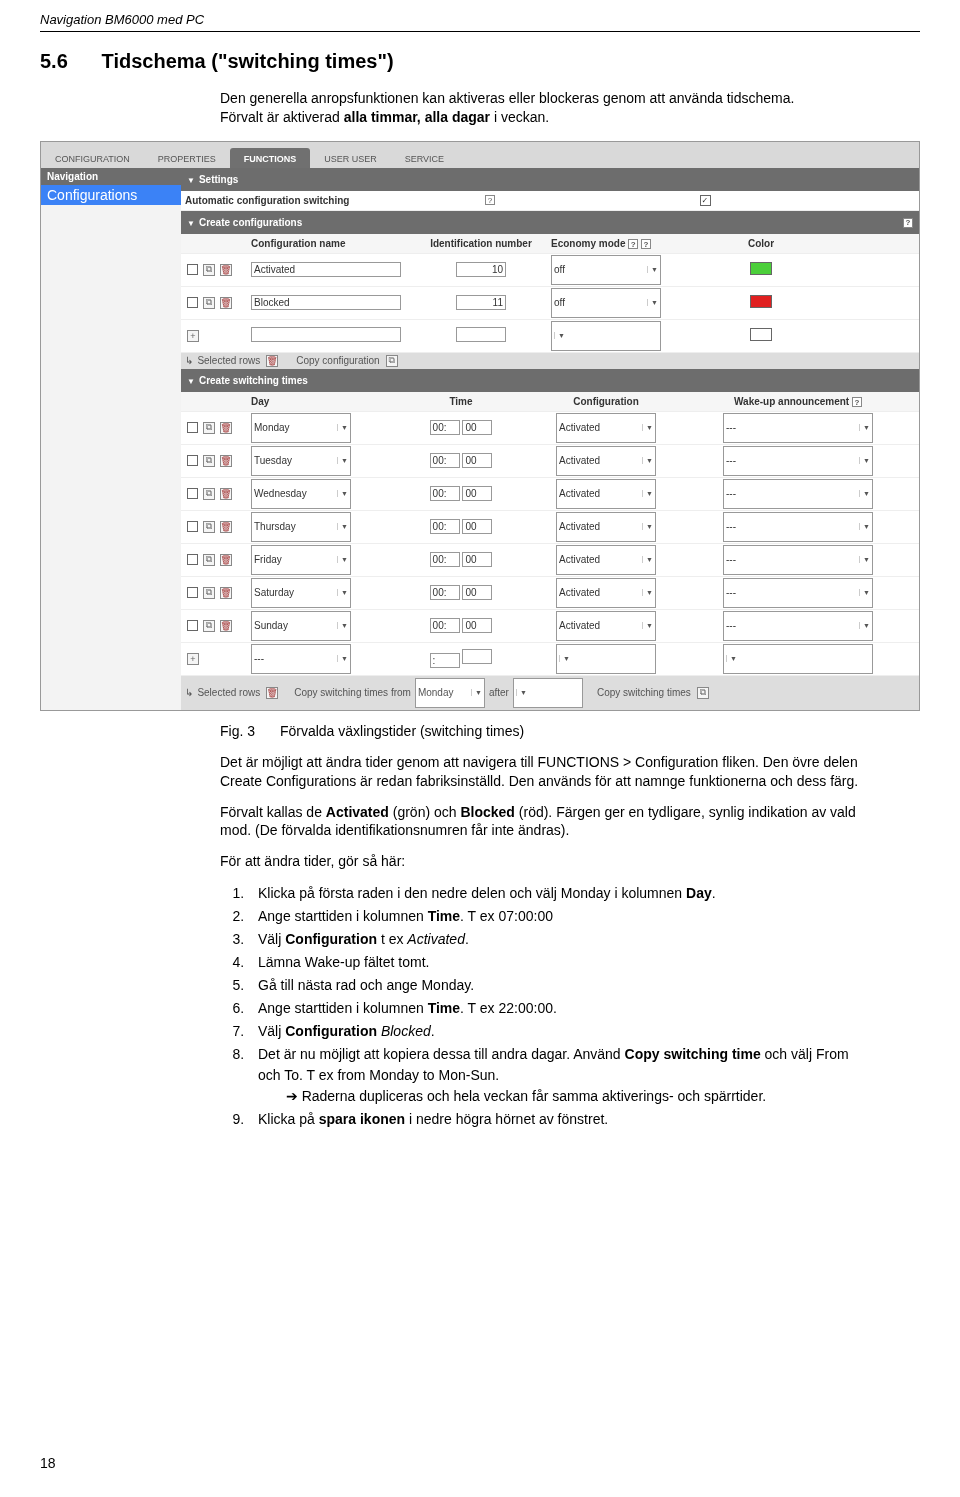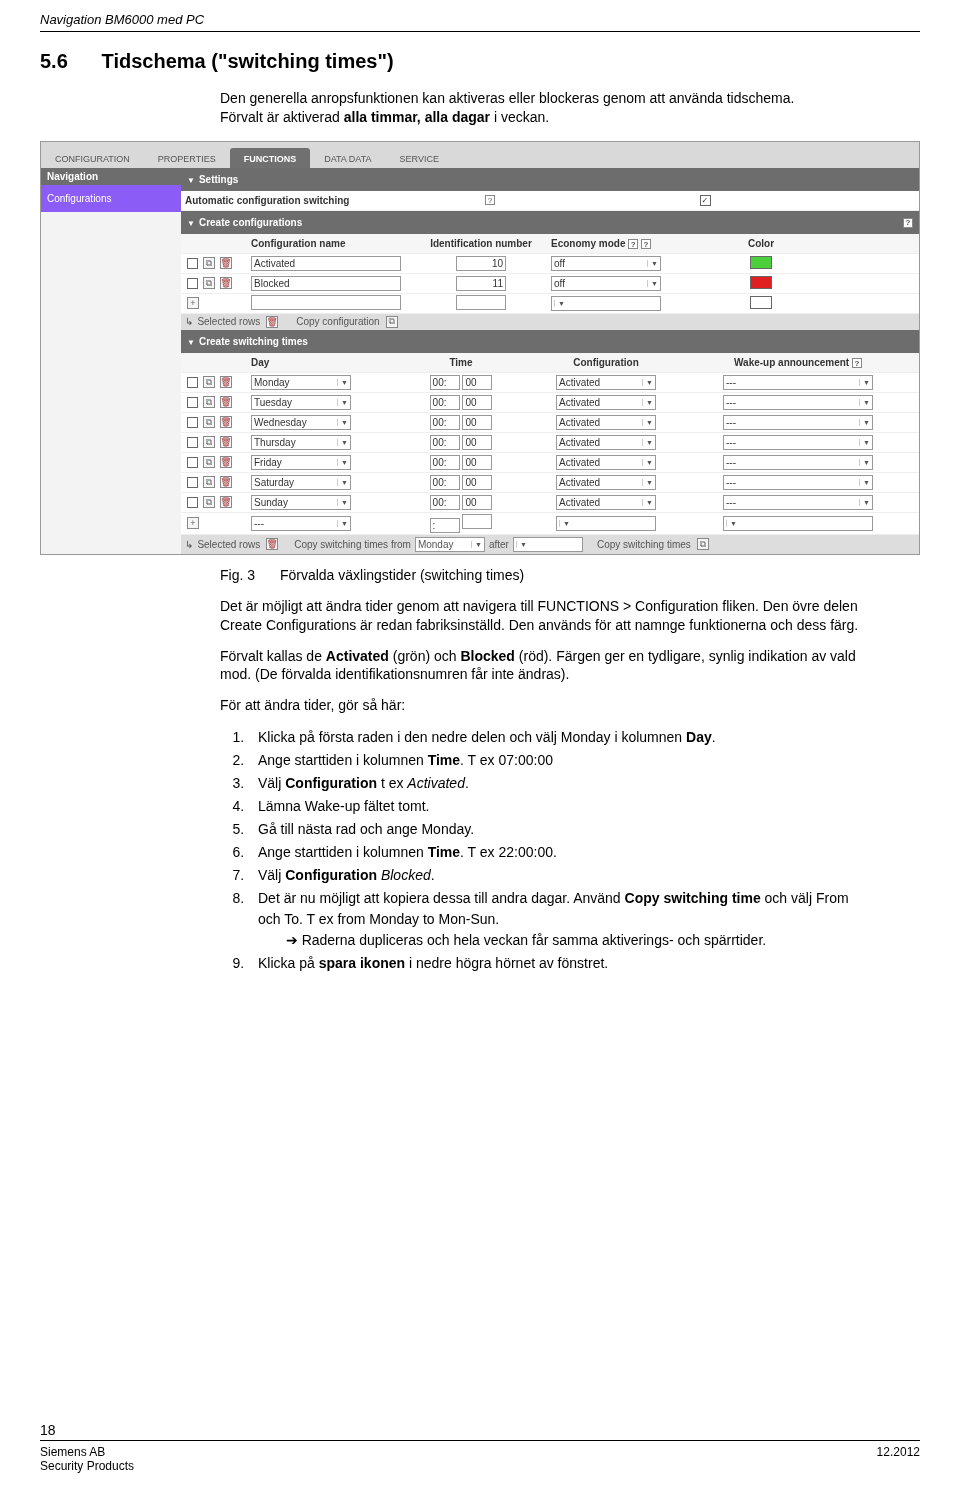--- a/index.html
+++ b/index.html
@@ -10,33 +10,33 @@
   .intro { margin-left: 180px; margin-bottom: 14px; width: 620px; font-size: 14px; line-height: 1.35; }
 
   
   .ui-shot { border: 1px solid #999; font-size: 10px; color: #333; background: #fff; margin: 4px 0 12px; }
   .tabbar { display: flex; background: #d9d9d9; height: 26px; align-items: flex-end; font-size: 9px; }
   .tab { padding: 6px 14px 4px; color: #555; }
   .tab.active { background: #707070; color: #fff; font-weight: bold; border-radius: 3px 3px 0 0; text-align: center; }
   .ui-body { display: flex; }
   .sidebar { width: 140px; background: #f3f3f3; }
   .sb-hd { background: #6d6d6d; color: #fff; padding: 3px 6px; font-size: 10px; font-weight: bold; }
-  .sb-item { background: #8b5cf6; color: #fff; padding: 8px 6px; font-size: 10px; }
+  .sb-item { background: #3b82f6; color: #fff; padding: 2px 6px; font-size: 14px; }
   .main { flex: 1; }
   .panel-hd { background: #6d6d6d; color: #fff; padding: 6px 6px; font-size: 10px; font-weight: bold; display: flex; align-items: flex-end; gap: 4px; position: relative; }
   .help { width: 10px; height: 10px; background: #fff; color: #555; font-size: 8px; display: inline-flex; align-items: center; justify-content: center; border: 1px solid #888; }
   .arrow-icon::before { content: "▼"; font-size: 8px; }
   .row { display: flex; align-items: center; min-height: 20px; padding: 1px 4px; border-bottom: 1px solid #eee; font-size: 10px; }
   .row.head { font-weight: bold; background: #f6f6f6; }
   .cbox { width: 11px; height: 11px; border: 1px solid #666; margin: 0 2px; display: inline-block; }
   .cbox.checked::after { content: "✓"; font-size: 8px; position: relative; top: -2px; left: 1px; }
   .sq-icon { width: 12px; height: 12px; border: 1px solid #888; margin: 0 2px; display: inline-flex; align-items: center; justify-content: center; font-size: 9px; color: #666; background: #f5f5f5; }
   .trash { color: #a03030; }
   .inp { border: 1px solid #999; height: 15px; padding: 0 2px; font-size: 10px; background: #fff; display: inline-flex; align-items: center; }
-  .sel { border: 1px solid #999; height: 15px; padding: 0 2px; font-size: 10px; background: #fff; display: inline-flex; align-items: center; justify-content: space-between; gap: 4px; }
+  .sel { border: 1px solid #999; height: 30px; padding: 0 2px; font-size: 10px; background: #fff; display: inline-flex; align-items: center; justify-content: space-between; gap: 4px; }
   .sel::after { content: "▼"; font-size: 7px; color: #555; border-left: 1px solid #ccc; padding-left: 3px; }
   .swatch { width: 22px; height: 13px; border: 1px solid #666; display: inline-block; }
   .col-name { width: 160px; }
   .col-id { width: 140px; text-align: center; }
   .col-econ { width: 150px; }
   .col-color { width: 120px; text-align: center; }
   .col-day { width: 140px; }
   .col-time { width: 140px; text-align: center; }
   .col-conf { width: 150px; text-align: center; }
   .col-wake { flex: 1; text-align: center; }
@@ -65,21 +65,21 @@
   <span>Tidschema ("switching times")</span>
 </h2>
 
 <p class="intro">Den generella anropsfunktionen kan aktiveras eller blockeras genom att använda tidschema. Förvalt är aktiverad <b>alla timmar, alla dagar</b> i veckan.</p>
 
 <div class="ui-shot">
   <div class="tabbar" id="tabbar">
       <div class="tab">CONFIGURATION</div>
       <div class="tab">PROPERTIES</div>
       <div class="tab active">FUNCTIONS</div>
-      <div class="tab">DATA DATA</div>
+      <div class="tab">USER USER</div>
       <div class="tab">SERVICE</div>
     </div>
   <div class="ui-body">
     <div class="sidebar">
       <div class="sb-hd">Navigation</div>
       <div class="sb-item">Configurations</div>
     </div>
     <div class="main">
 
       <div class="panel-hd">
@@ -289,20 +289,13 @@
     <li>Lämna Wake-up fältet tomt.</li>
     <li>Gå till nästa rad och ange Monday.</li>
     <li>Ange starttiden i kolumnen <b>Time</b>. T ex 22:00:00.</li>
     <li>Välj <b>Configuration</b> <i>Blocked</i>.</li>
     <li>Det är nu möjligt att kopiera dessa till andra dagar. Använd <b>Copy switching time</b> och välj From och To. T ex from Monday to Mon-Sun.<span class="indent-bullet arrow-bullet">Raderna dupliceras och hela veckan får samma aktiverings- och spärrtider.</span></li>
     <li>Klicka på <b>spara ikonen</b> i nedre högra hörnet av fönstret.</li>
   </ol>
 
 <div class="page-footer">
   <div class="pgnum">18</div>
-  <div class="line">
-    <div>
-      <div>Siemens AB</div>
-      <div>Security Products</div>
-    </div>
-    <div>12.2012</div>
-  </div>
 </div>
 
 </body></html>

